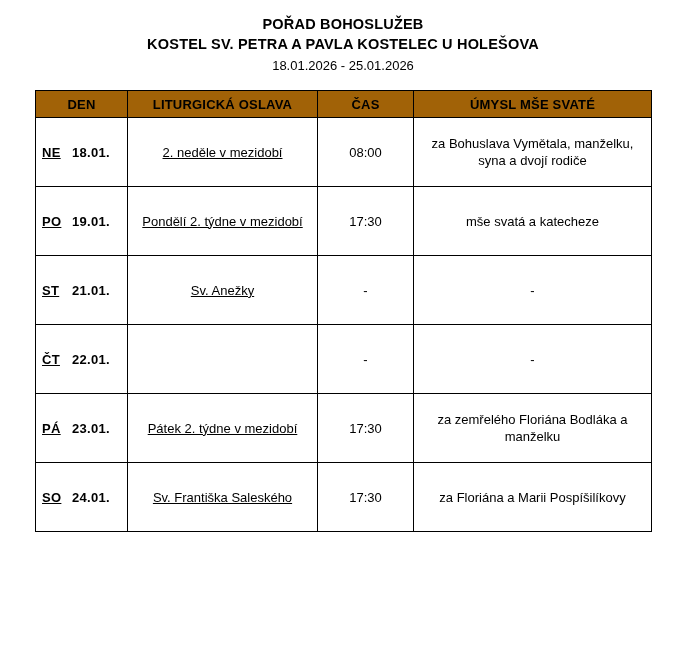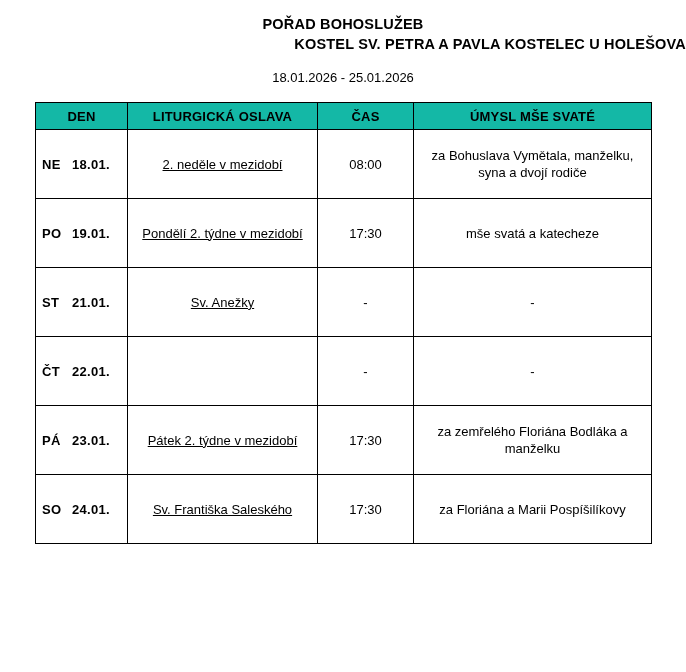--- a/index.html
+++ b/index.html
@@ -29,44 +29,43 @@
     font-size: 14.5px;
     font-weight: bold;
     letter-spacing: 0.2px;
     line-height: 20px;
   }
   .title-line-2 {
     font-size: 14.5px;
     font-weight: bold;
     letter-spacing: 0.2px;
     line-height: 20px;
-    text-align: right;
   }
   .date-range {
     font-size: 13px;
     font-weight: normal;
     line-height: 20px;
-    margin-top: 14px;
+    margin-top: 2px;
   }
   .table-wrap {
     margin: 14px auto 0 auto;
     width: 616px;
   }
   table.schedule {
     border-collapse: collapse;
     width: 616px;
     table-layout: fixed;
   }
   table.schedule th,
   table.schedule td {
     border: 1px solid #000000;
     vertical-align: middle;
   }
   table.schedule thead th {
-    background: #14b8a6;
+    background: #a16207;
     font-size: 13px;
     font-weight: bold;
     text-align: center;
     height: 22px;
     padding: 2px 14px;
     letter-spacing: 0.2px;
   }
   col.c-day { width: 92px; }
   col.c-celebration { width: 190px; }
   col.c-time { width: 96px; }
@@ -80,20 +79,21 @@
   td.day {
     font-weight: bold;
     font-size: 13.5px;
     text-align: left;
     padding-left: 8px;
     letter-spacing: 0.3px;
   }
   td.day .dayname {
     display: inline-block;
     min-width: 26px;
+    text-decoration: underline;
   }
   td.celebration {
     text-align: center;
     line-height: 17px;
     text-decoration: underline;
   }
   td.time {
     text-align: center;
   }
   td.intention {

